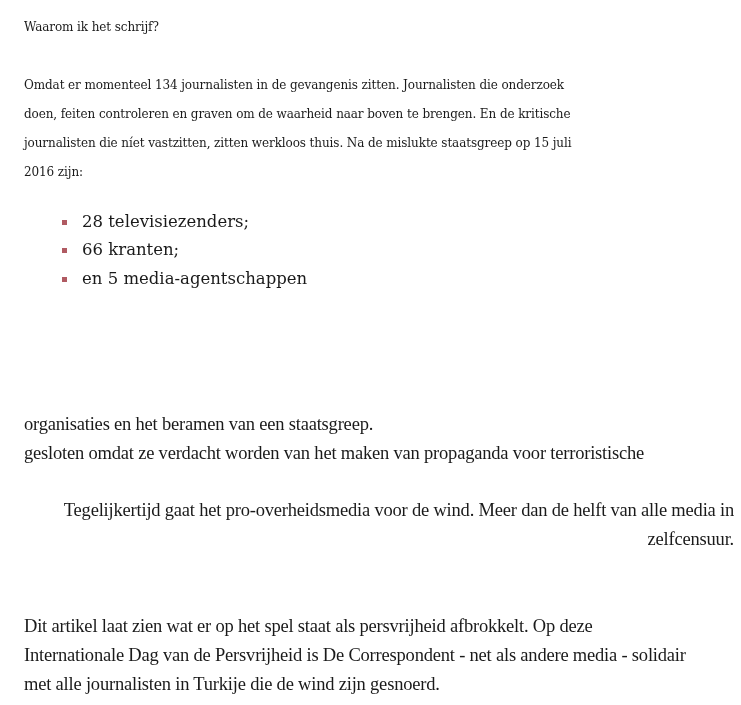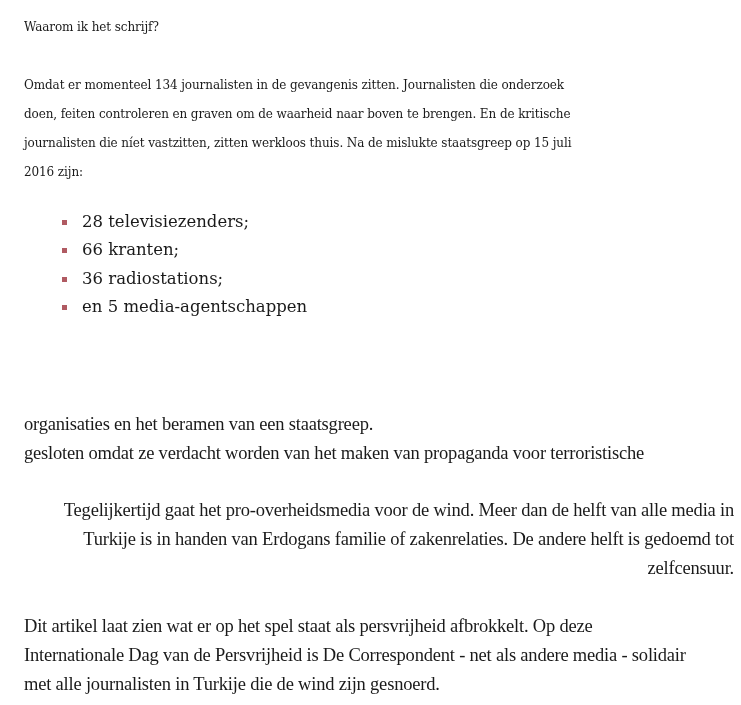--- a/index.html
+++ b/index.html
@@ -84,36 +84,34 @@
     </li>
     <li>
       <span class="bullet"></span>
       <span>66 kranten;</span>
     </li>
     <li>
       <span class="bullet"></span>
     </li>
     <li>
       <span class="bullet"></span>
-      <span>36 radiostations;</span>
     </li>
     <li>
       <span class="bullet"></span>
       <span>en 5 media-agentschappen</span>
     </li>
   </ul>
 
   <p class="p condensed p3">
     <span class="line">organisaties en het beramen van een staatsgreep.</span>
     <span class="line">gesloten omdat ze verdacht worden van het maken van propaganda voor terroristische</span>
   </p>
 
   <p class="p condensed p4">
     <span class="line">Tegelijkertijd gaat het pro-overheidsmedia voor de wind. Meer dan de helft van alle media in</span>
-    <span class="line">Turkije is in handen van Erdogans familie of zakenrelaties. De andere helft is gedoemd tot</span>
     <span class="line">zelfcensuur.</span>
   </p>
 
   <p class="p condensed p5">
     <span class="line">Dit artikel laat zien wat er op het spel staat als persvrijheid afbrokkelt. Op deze</span>
     <span class="line">Internationale Dag van de Persvrijheid is De Correspondent - net als andere media - solidair</span>
     <span class="line">met alle journalisten in Turkije die de wind zijn gesnoerd.</span>
   </p>
 
 </div>

